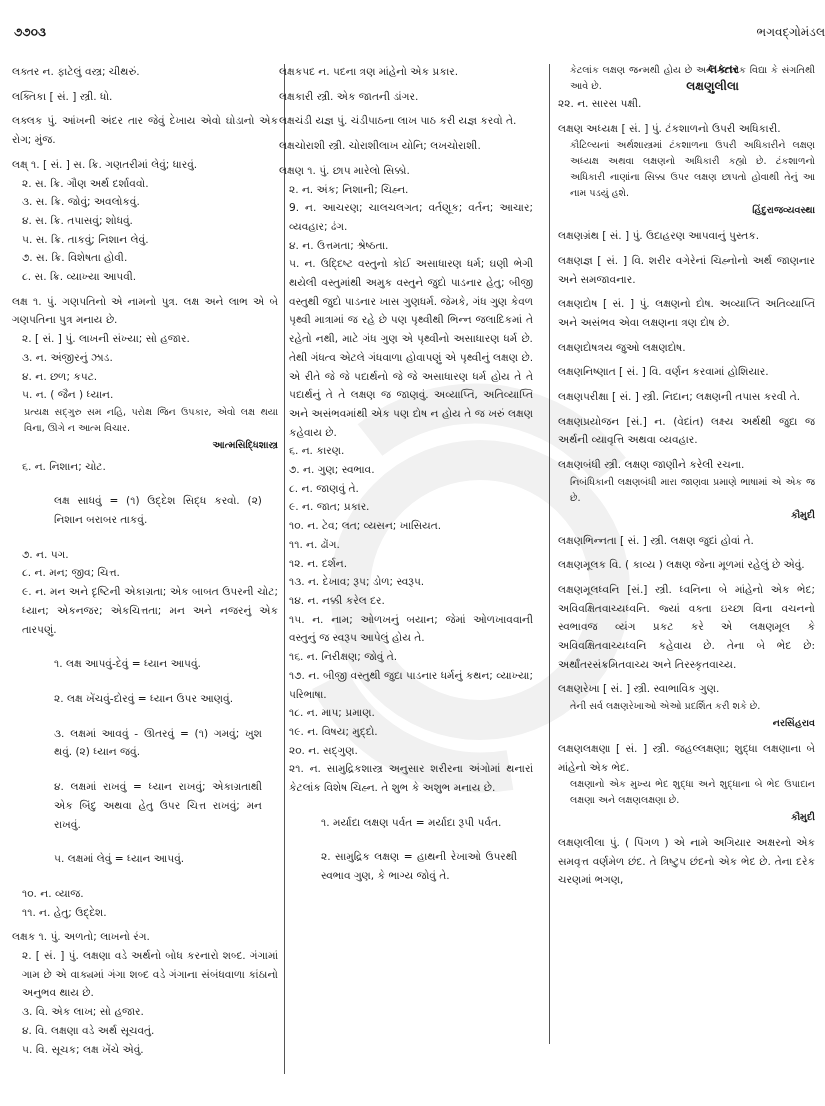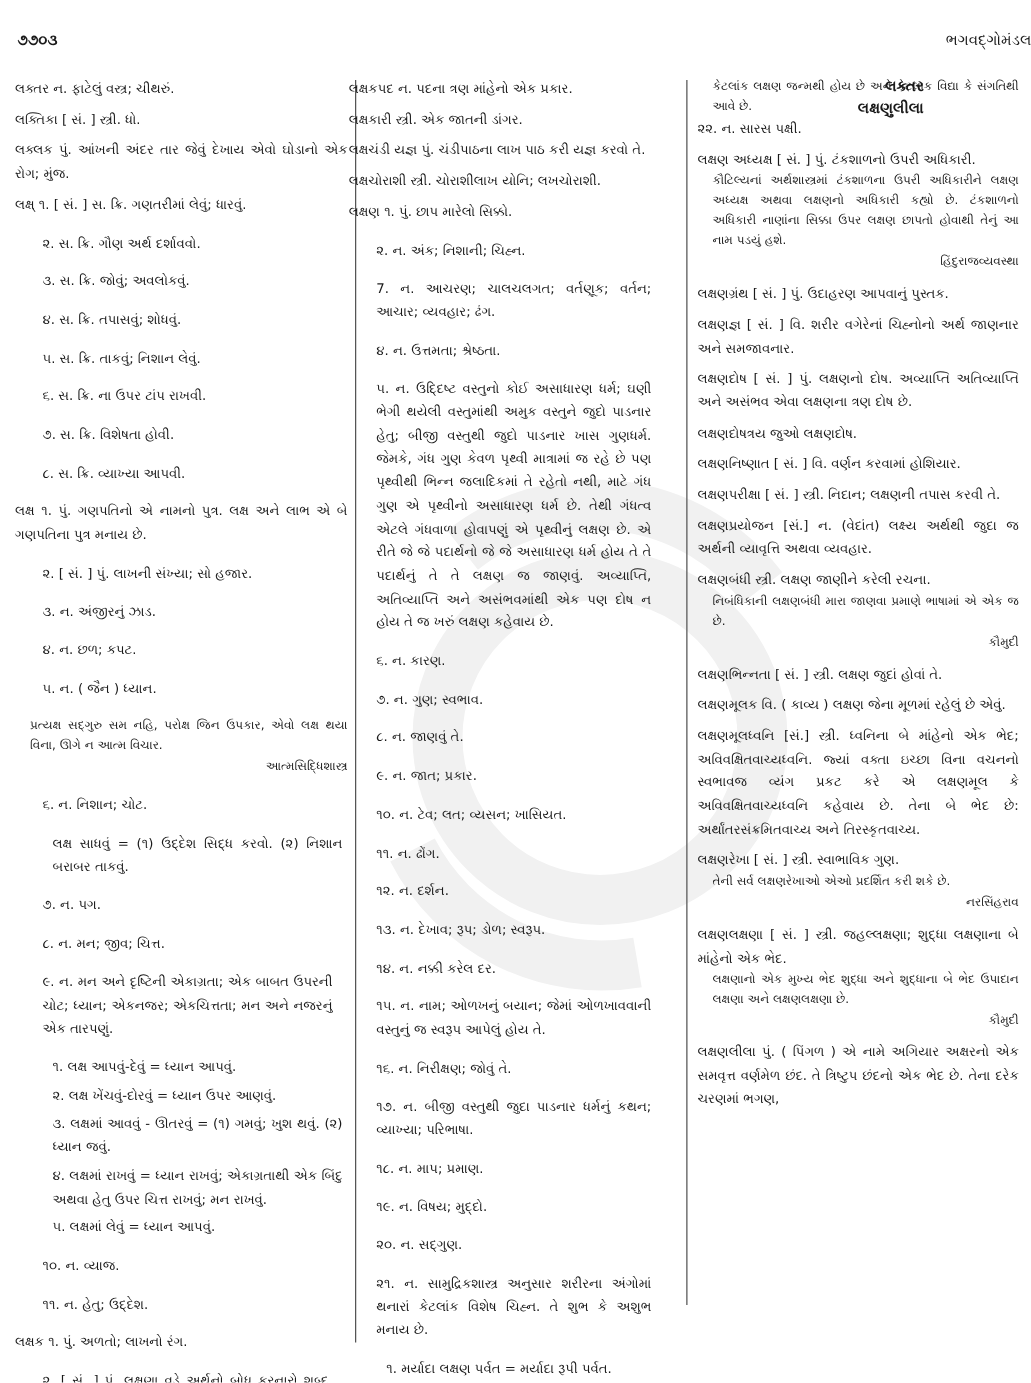--- a/index.html
+++ b/index.html
@@ -21,24 +21,24 @@
     .guide { position: absolute; right: 12px; top: 25px; text-align: right; font-size: 12px; font-weight: bold; line-height: 17px; margin-top: 36px; }
     .columns { position: absolute; top: 62px; left: 0; width: 825px; height: 1040px; z-index: 1; padding-left: 36px; }
     .col { position: absolute; top: 0; font-size: 10.6px; line-height: 18.7px; }
     .col.c1 { left: 12px; width: 266px; }
     .col.c2 { left: 279px; width: 254px; }
     .col.c3 { left: 558px; width: 257px; }
     .divider { position: absolute; top: 2px; width: 1px; background: #555; }
     .divider.d1 { left: 284px; height: 1010px; }
     .divider.d2 { left: 549px; height: 980px; }
     .entry { margin: 0 0 6px 0; text-align: justify; }
-    .sense { margin: 12px; padding-left: 10px; text-align: justify; }
-    .sub { margin: 4px; padding-left: 26px; text-align: justify; }
+    .sense { margin: 0; padding-left: 10px; text-align: justify; }
+    .sub { margin: 16px; padding-left: 26px; text-align: justify; }
     .quote { margin: 0; padding-left: 12px; font-size: 9.6px; line-height: 16px; text-align: justify; }
-    .source { text-align: right; font-size: 9.6px; font-weight: normal; margin: 0 0 2px 0; }
+    .source { text-align: right; font-size: 9.6px; font-weight: bold; margin: 0 0 2px 0; }
     .cont { margin: 0; text-align: justify; }
   </style>
 </head>
 <body>
 
 <svg class="watermark" viewBox="0 0 460 420">
   <g fill="none" stroke="#f1f1f1" stroke-width="40">
     <circle cx="230" cy="210" r="130"></circle>
     <path d="M120 60 A 170 170 0 0 1 360 90"></path>
     <path d="M80 300 A 170 170 0 0 0 260 390"></path>
@@ -61,21 +61,20 @@
   <div class="col c1">
     <p class="entry">લક્તર ન. ફાટેલું વસ્ત્ર; ચીથરું.</p>
     <p class="entry">લક્તિકા [ સં. ] સ્ત્રી. ધો.</p>
     <p class="entry">લક્લક પું. આંખની અંદર તાર જેવું દેખાય એવો ઘોડાનો એક રોગ; મુંજ.</p>
     <div class="entry">
       <p class="cont">લક્ષ્ ૧. [ સં. ] સ. ક્રિ. ગણતરીમાં લેવું; ધારવું.</p>
       <p class="sense">૨. સ. ક્રિ. ગૌણ અર્થ દર્શાવવો.</p>
       <p class="sense">૩. સ. ક્રિ. જોવું; અવલોકવું.</p>
       <p class="sense">૪. સ. ક્રિ. તપાસવું; શોધવું.</p>
       <p class="sense">૫. સ. ક્રિ. તાકવું; નિશાન લેવું.</p>
-      <p class="sense">૬. સ. ક્રિ. ના ઉપર ટાંપ રાખવી.</p>
       <p class="sense">૭. સ. ક્રિ. વિશેષતા હોવી.</p>
       <p class="sense">૮. સ. ક્રિ. વ્યાખ્યા આપવી.</p>
     </div>
     <div class="entry">
       <p class="cont">લક્ષ ૧. પું. ગણપતિનો એ નામનો પુત્ર. લક્ષ અને લાભ એ બે ગણપતિના પુત્ર મનાય છે.</p>
       <p class="sense">૨. [ સં. ] પું. લાખની સંખ્યા; સો હજાર.</p>
       <p class="sense">૩. ન. અંજીરનું ઝાડ.</p>
       <p class="sense">૪. ન. છળ; કપટ.</p>
       <p class="sense">૫. ન. ( જૈન ) ધ્યાન.</p>
       <p class="quote">પ્રત્યક્ષ સદ્ગુરુ સમ નહિ, પરોક્ષ જિન ઉપકાર, એવો લક્ષ થયા વિના, ઊગે ન આત્મ વિચાર.</p>
@@ -103,21 +102,21 @@
   </div>
 
   <div class="col c2">
     <p class="entry">લક્ષકપદ ન. પદના ત્રણ માંહેનો એક પ્રકાર.</p>
     <p class="entry">લક્ષકારી સ્ત્રી. એક જાતની ડાંગર.</p>
     <p class="entry">લક્ષચંડી યજ્ઞ પું. ચંડીપાઠના લાખ પાઠ કરી યજ્ઞ કરવો તે.</p>
     <p class="entry">લક્ષચોરાશી સ્ત્રી. ચોરાશીલાખ યોનિ; લખચોરાશી.</p>
     <div class="entry">
       <p class="cont">લક્ષણ ૧. પું. છાપ મારેલો સિક્કો.</p>
       <p class="sense">૨. ન. અંક; નિશાની; ચિહ્ન.</p>
-      <p class="sense">7. ન. આચરણ; ચાલચલગત; વર્તણૂક; વર્તન; આચાર; વ્યવહાર; ઢંગ.</p>
+      <p class="sense">9. ન. આચરણ; ચાલચલગત; વર્તણૂક; વર્તન; આચાર; વ્યવહાર; ઢંગ.</p>
       <p class="sense">૪. ન. ઉત્તમતા; શ્રેષ્ઠતા.</p>
       <p class="sense">૫. ન. ઉદ્દિષ્ટ વસ્તુનો કોઈ અસાધારણ ધર્મ; ઘણી ભેગી થયેલી વસ્તુમાંથી અમુક વસ્તુને જુદો પાડનાર હેતુ; બીજી વસ્તુથી જુદો પાડનાર ખાસ ગુણધર્મ. જેમકે, ગંધ ગુણ કેવળ પૃથ્વી માત્રામાં જ રહે છે પણ પૃથ્વીથી ભિન્ન જલાદિકમાં તે રહેતો નથી, માટે ગંધ ગુણ એ પૃથ્વીનો અસાધારણ ધર્મ છે. તેથી ગંધત્વ એટલે ગંધવાળા હોવાપણું એ પૃથ્વીનું લક્ષણ છે. એ રીતે જે જે પદાર્થનો જે જે અસાધારણ ધર્મ હોય તે તે પદાર્થનું તે તે લક્ષણ જ જાણવું. અવ્યાપ્તિ, અતિવ્યાપ્તિ અને અસંભવમાંથી એક પણ દોષ ન હોય તે જ ખરું લક્ષણ કહેવાય છે.</p>
       <p class="sense">૬. ન. કારણ.</p>
       <p class="sense">૭. ન. ગુણ; સ્વભાવ.</p>
       <p class="sense">૮. ન. જાણવું તે.</p>
       <p class="sense">૯. ન. જાત; પ્રકાર.</p>
       <p class="sense">૧૦. ન. ટેવ; લત; વ્યસન; ખાસિયત.</p>
       <p class="sense">૧૧. ન. ઢોંગ.</p>
       <p class="sense">૧૨. ન. દર્શન.</p>
       <p class="sense">૧૩. ન. દેખાવ; રૂપ; ડોળ; સ્વરૂપ.</p>

